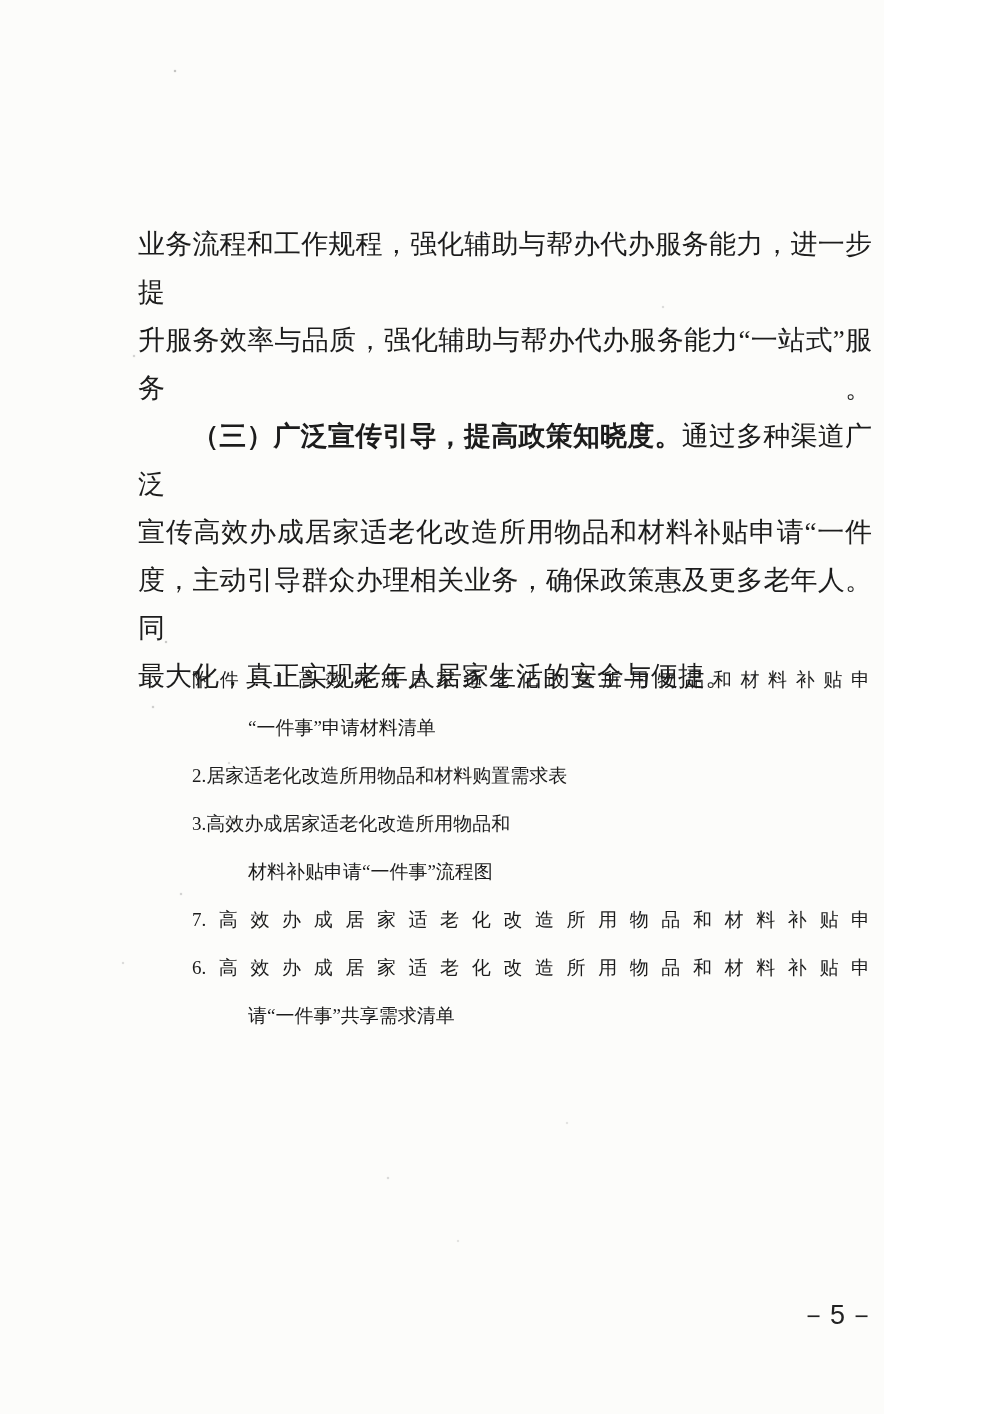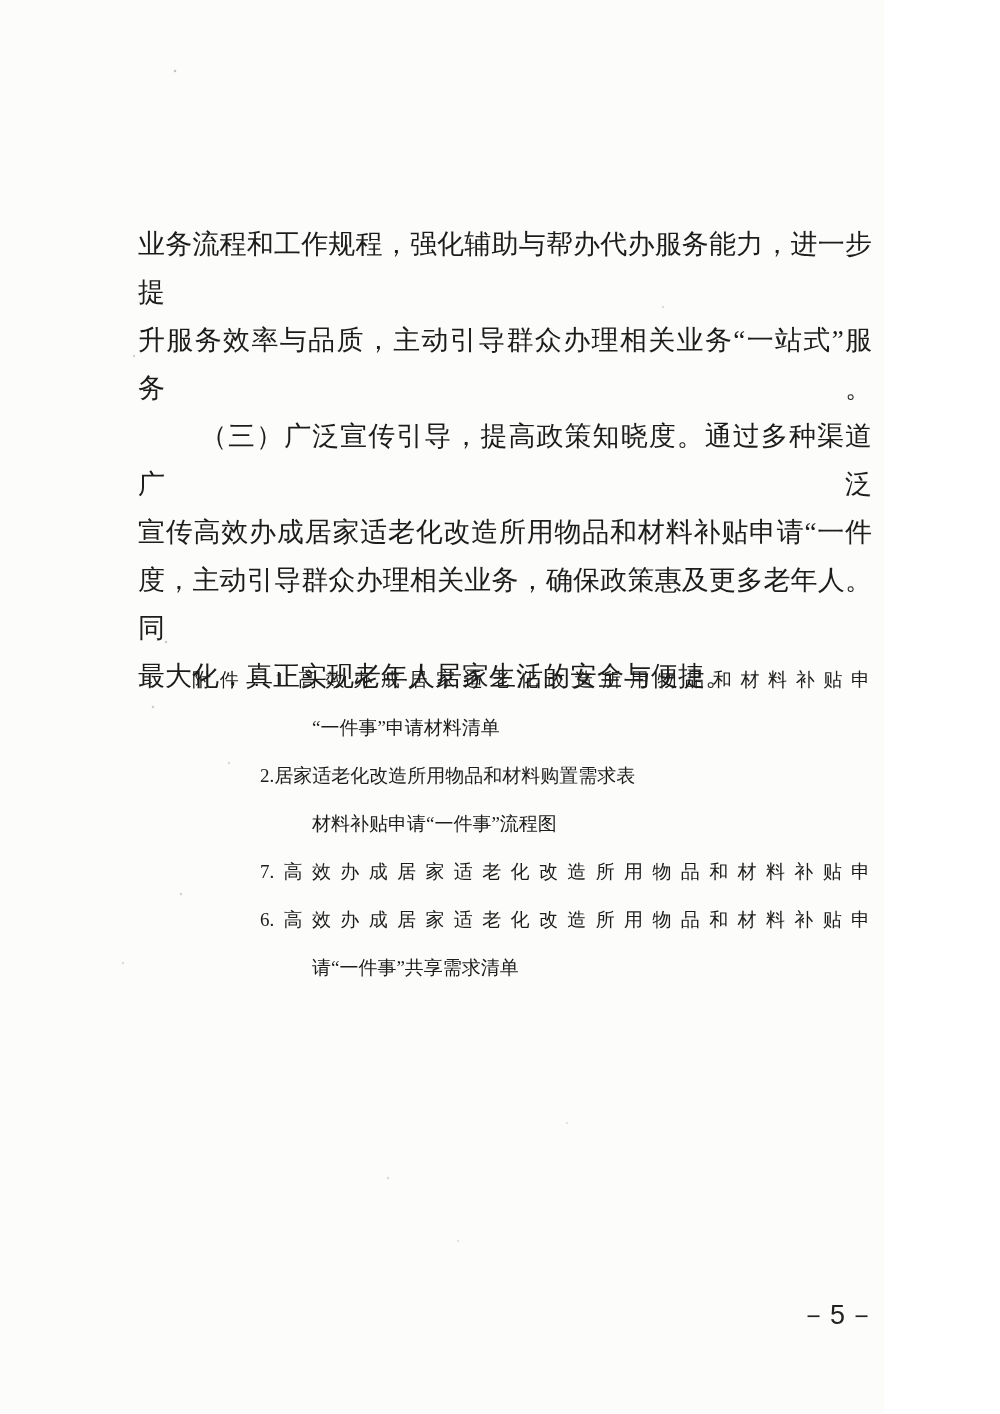--- a/index.html
+++ b/index.html
@@ -30,36 +30,34 @@
   .line.full {
     text-align-last: justify;
   }
   .line.lastline {
     text-align-last: left;
   }
   .indent2 {
     text-indent: 54px;
   }
   .bold {
-    font-weight: normal;
-    margin-left: 8px;
+    font-weight: bold;
   }
   .attachments {
     position: absolute;
     left: 192px;
     top: 656px;
     width: 678px;
     font-size: 19px;
     line-height: 48px;
   }
   .attachments .num {
-    margin-left: 68px;
   }
   .attachments .cont {
-    margin-left: 120px;
+    margin-left: 56px;
   }
   .page-number {
     position: absolute;
     left: 800px;
     top: 1297px;
     font-size: 27px;
     letter-spacing: 3px;
     color: #222;
     font-family: "Liberation Sans", "DejaVu Sans", sans-serif;
   }
@@ -88,31 +86,32 @@
 </style>
 </head>
 <body>
 
 <div class="page" style="--paper: #fcfcfa; --ink: #1c1c1c;">
 
   <div class="scan-noise"></div>
 
   <div class="body-text">
     <div class="line full">业务流程和工作规程，强化辅助与帮办代办服务能力，进一步提</div>
-    <div class="line full">升服务效率与品质，主动引导群众办理相关业务“一站式”服务。</div>
+    <div class="line full">升服务效率与品质，强化辅助与帮办代办服务能力“一站式”服务。</div>
     <div class="line full indent2"><span class="bold">（三）广泛宣传引导，提高政策知晓度。</span><span>通过多种渠道广泛</span></div>
     <div class="line full">宣传高效办成居家适老化改造所用物品和材料补贴申请“一件</div>
     <div class="line full">度，主动引导群众办理相关业务，确保政策惠及更多老年人。同</div>
     <div class="line lastline">最大化，真正实现老年人居家生活的安全与便捷。</div>
   </div>
 
   <div class="attachments">
     <div class="line full"><span>附件：</span><span>1.高效办成居家适老化改造所用物品和材料补贴申</span></div>
     <div class="line lastline cont">“一件事”申请材料清单</div>
     <div class="line lastline num">2.居家适老化改造所用物品和材料购置需求表</div>
+    <div class="line lastline num">3.高效办成居家适老化改造所用物品和</div>
     <div class="line lastline cont">材料补贴申请“一件事”流程图</div>
     <div class="line full num">7.高效办成居家适老化改造所用物品和材料补贴申</div>
     <div class="line full num">6.高效办成居家适老化改造所用物品和材料补贴申</div>
     <div class="line lastline cont">请“一件事”共享需求清单</div>
   </div>
 
   <div class="page-number">－5－</div>
 
 </div>
 

